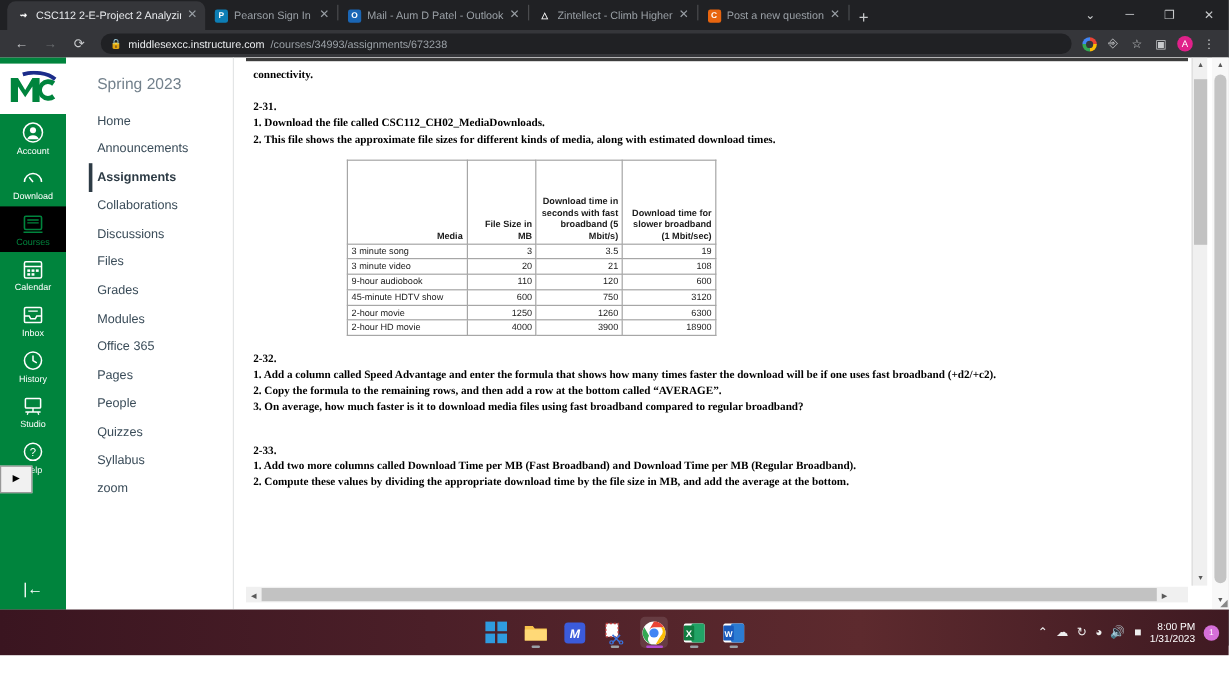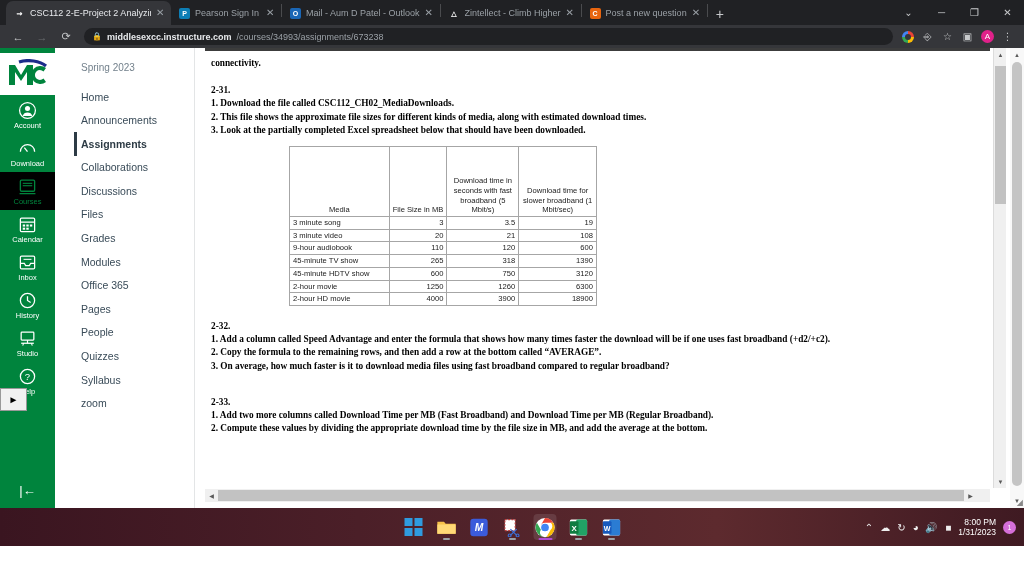--- a/index.html
+++ b/index.html
@@ -68,21 +68,21 @@
     color: #c8cacc; font-size: 11px;
   }
   .navbtn.disabled { color: #6a6d70; }
   .omnibox {
     flex: 1 1 auto; height: 17px; background: #202124;
     border-radius: 9px; margin: 0 6px;
     display: flex; align-items: center; padding: 0 8px; gap: 5px;
     font-size: 9px; color: #9aa0a6;
   }
   .lock { font-size: 8px; color: #c8cacc; }
-  .url-host { color: #e8eaed; font-weight: bold; }
+  .url-host { color: #e8eaed; }
   .toolbar-icons { display: flex; align-items: center; gap: 3px; padding-right: 2px; }
   .ticon {
     width: 17px; height: 17px; display: flex;
     align-items: center; justify-content: center;
     color: #c8cacc; font-size: 10px;
   }
   .gicon {
     width: 12px; height: 12px; border-radius: 50%;
     background: conic-gradient(#EA4335 0 25%, #FBBC05 25% 50%, #34A853 50% 75%, #4285F4 75%);
     position: relative;
@@ -127,21 +127,21 @@
     border: 1px solid #999; display: flex;
     align-items: center; justify-content: center;
     font-size: 10px; color: #000; z-index: 5;
   }
 
   
   .coursenav {
     width: 140px; flex: 0 0 140px; background: #fff;
     border-right: 1px solid #e3e5e6; padding: 14px 0 0 20px;
   }
-  .term { font-size: 10px; color: #73818c; margin-bottom: 12px; padding-left: 6px; }
+  .term { font-size: 13px; color: #73818c; margin-bottom: 12px; padding-left: 6px; }
   .cn-item {
     font-size: 10.5px; color: #2D3B45; padding: 5.5px 6px;
     display: block; line-height: 1.2;
   }
   .cn-item.link { color: #394B58; }
   .cn-item.active { font-weight: bold; color: #2D3B45; border-left: 3px solid #2D3B45; padding-left: 4px; margin-left: -1px; }
 
   
   .content { flex: 1 1 auto; position: relative; overflow: hidden; background: #fff; }
   .doc-frame {
@@ -165,21 +165,21 @@
     margin: 9px 0 0 78px;
     font-family: "Liberation Sans", sans-serif;
     font-size: 7.6px; font-weight: normal;
     color: #1a1a1a; width: 308px;
   }
   table.media td, table.media th {
     border: 1px solid #a6a6a6;
     padding: 1px 3px; vertical-align: bottom;
     line-height: 1.28;
   }
-  table.media thead th { font-weight: normal; text-align: center; height: 70px; }
+  table.media thead th { font-weight: bold; text-align: right; height: 70px; }
   table.media td.num { text-align: right; }
   table.media col.c0 { width: 100px; }
   table.media col.c1 { width: 58px; }
   table.media col.c2 { width: 72px; }
   table.media col.c3 { width: 78px; }
 
   
   .doc-vscroll {
     position: absolute; right: 18px; top: 0px; width: 13px; bottom: 20px;
     background: #f0f0f0; border-left: 1px solid #dcdcdc;
@@ -476,21 +476,20 @@
       <div class="doc-frame">
         <div class="doc-top-rule"></div>
 
         <div class="doc-body">
           <p>connectivity.</p>
           <div class="spacer-md"></div>
 
           <p>2-31.</p>
           <p>1.  Download the file called CSC112_CH02_MediaDownloads.</p>
           <p>2.  This file shows the approximate file sizes for different kinds of media, along with estimated download times.</p>
-          <p>3.  Look at the partially completed Excel spreadsheet below that should have been downloaded.</p>
 
           <table class="media">
             <colgroup>
                 <col class="c0">
                 <col class="c1">
                 <col class="c2">
                 <col class="c3">
               </colgroup>
             <thead>
               <tr>
@@ -513,26 +512,20 @@
                 <td class="num">21</td>
                 <td class="num">108</td>
               </tr>
               <tr>
                 <td>9-hour audiobook</td>
                 <td class="num">110</td>
                 <td class="num">120</td>
                 <td class="num">600</td>
               </tr>
               <tr>
-                <td>45-minute TV show</td>
-                <td class="num">265</td>
-                <td class="num">318</td>
-                <td class="num">1390</td>
-              </tr>
-              <tr>
                 <td>45-minute HDTV show</td>
                 <td class="num">600</td>
                 <td class="num">750</td>
                 <td class="num">3120</td>
               </tr>
               <tr>
                 <td>2-hour movie</td>
                 <td class="num">1250</td>
                 <td class="num">1260</td>
                 <td class="num">6300</td>

